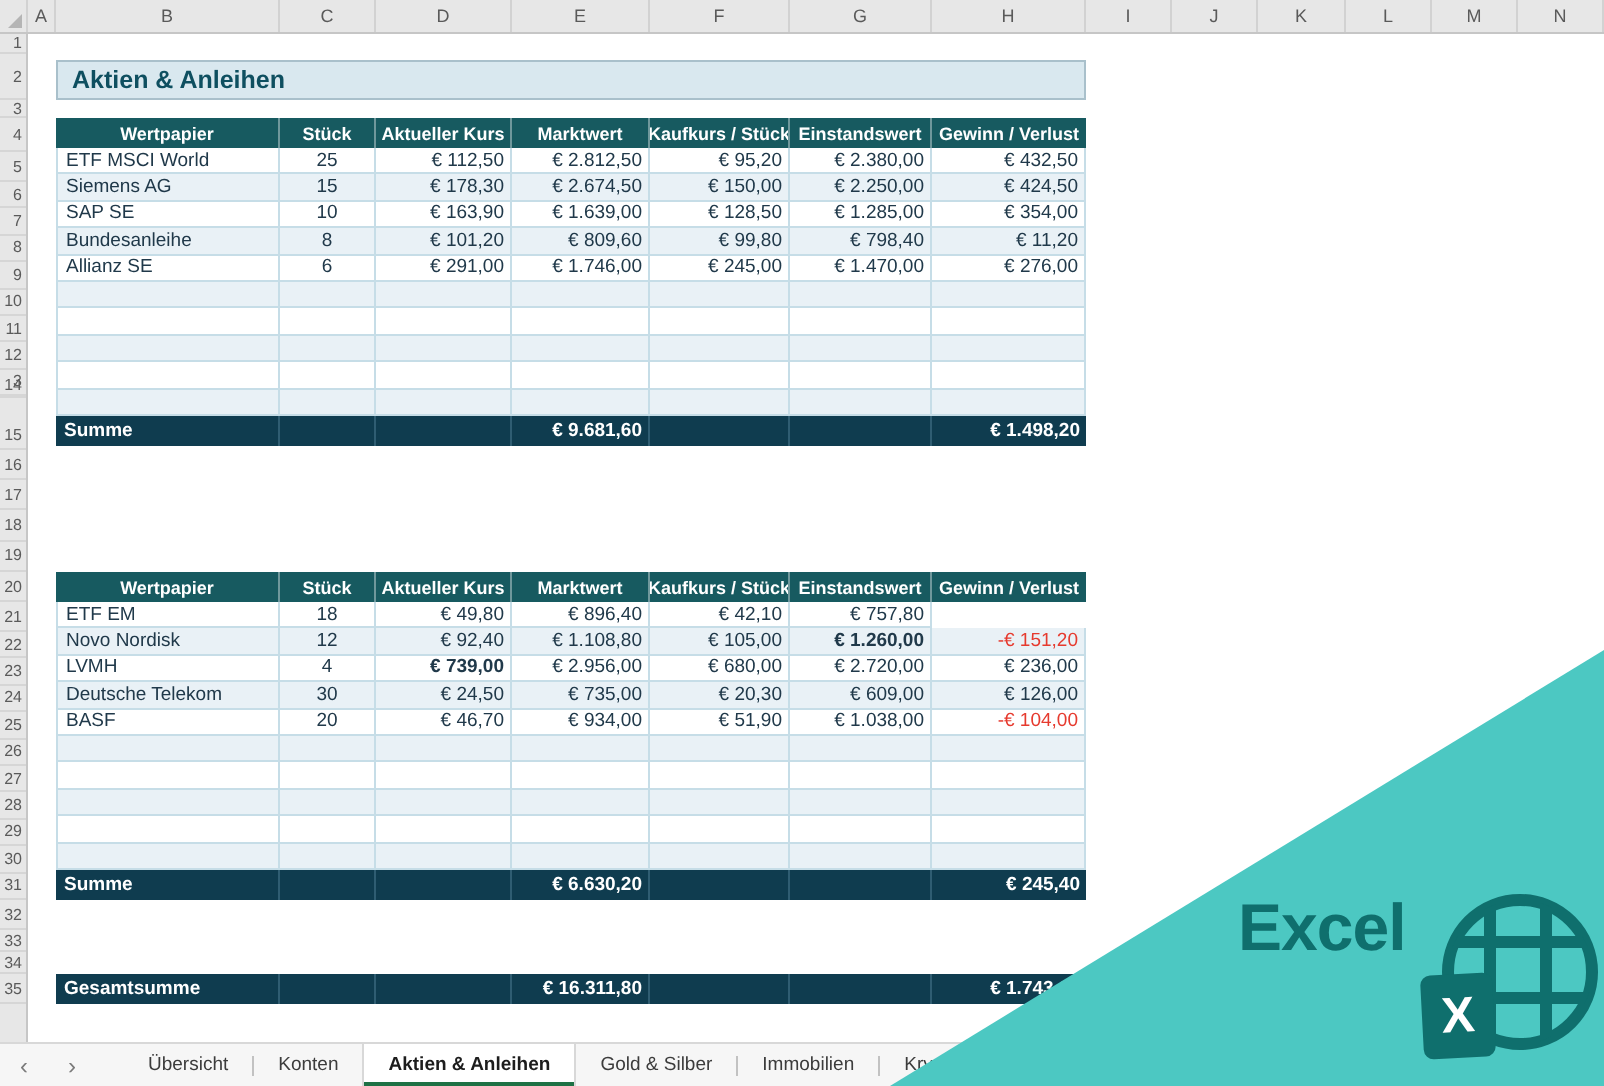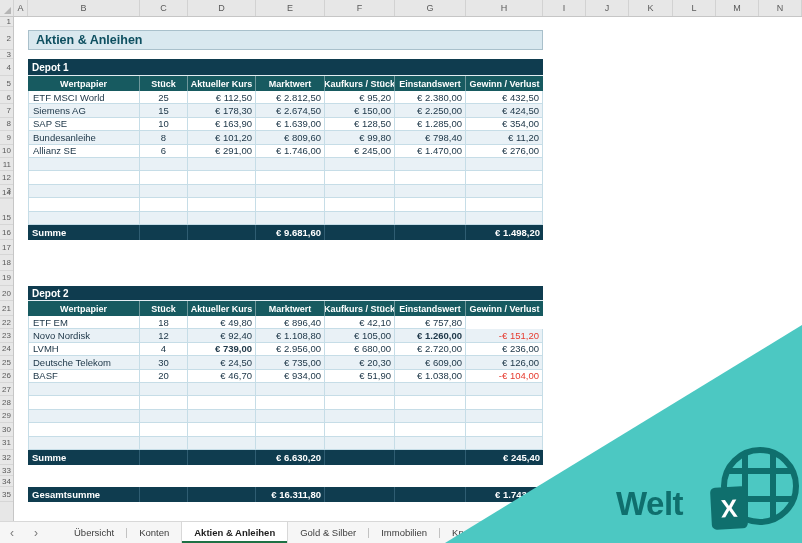--- a/index.html
+++ b/index.html
@@ -127,21 +127,20 @@
       <div class="rownum" style="top: 459px; height: 11px;">34</div>
       <div class="rownum" style="top: 470px; height: 15px;">35</div>
       <div class="rownum" style="top: 510px; height: 12px;">36</div>
     </div>
 
   <div class="banner">
     <span>Aktien &amp; Anleihen</span>
   </div>
 
   <div class="tbl" id="tbl1" style="top:59px">
-      <div class="depotbar" style="height: 17px;">Depot 1</div>
       <div class="hrow">
         <div class="hcell" style="width: 112px;">Wertpapier</div>
         <div class="hcell" style="width: 48px;">Stück</div>
         <div class="hcell" style="width: 68px;">Aktueller Kurs</div>
         <div class="hcell" style="width: 69px;">Marktwert</div>
         <div class="hcell" style="width: 70px;">Kaufkurs / Stück</div>
         <div class="hcell" style="width: 71px;">Einstandswert</div>
         <div class="hcell" style="width: 77px;">Gewinn / Verlust</div>
       </div>
       <div class="brow">
@@ -238,21 +237,20 @@
         <div class="scell al" style="width: 112px;">Summe</div>
         <div class="scell ar" style="width: 48px;"></div>
         <div class="scell ar" style="width: 68px;"></div>
         <div class="scell ar" style="width: 69px;">€ 9.681,60</div>
         <div class="scell ar" style="width: 70px;"></div>
         <div class="scell ar" style="width: 71px;"></div>
         <div class="scell ar" style="width: 77px;">€ 1.498,20</div>
       </div>
     </div>
   <div class="tbl" id="tbl2" style="top:286px">
-      <div class="depotbar" style="height: 15px;">Depot 2</div>
       <div class="hrow">
         <div class="hcell" style="width: 112px;">Wertpapier</div>
         <div class="hcell" style="width: 48px;">Stück</div>
         <div class="hcell" style="width: 68px;">Aktueller Kurs</div>
         <div class="hcell" style="width: 69px;">Marktwert</div>
         <div class="hcell" style="width: 70px;">Kaufkurs / Stück</div>
         <div class="hcell" style="width: 71px;">Einstandswert</div>
         <div class="hcell" style="width: 77px;">Gewinn / Verlust</div>
       </div>
       <div class="brow">
@@ -378,21 +376,21 @@
       <div class="tab">Gold &amp; Silber</div>
       <div class="tabsep"></div>
       <div class="tab">Immobilien</div>
       <div class="tabsep"></div>
       <div class="tab">Krypto</div>
       <div class="tabsep"></div>
       <div class="tab">Sonstiges</div>
     </div>
 
   <div class="tri"></div>
-  <div class="logoword" style="left:616px;top:487px">Welt</div>
+  <div class="logoword" style="left:619px;top:447px">Excel</div>
   <div class="badge">
     <span>X</span>
   </div>
   <svg class="globe" width="86" height="86" viewBox="0 0 86 86">
     <defs>
         <clipPath id="gclip">
           <circle cx="43" cy="43" r="36"></circle>
         </clipPath>
       </defs>
     <circle cx="43" cy="43" r="36" fill="none" stroke="#0f6f6d" stroke-width="6"></circle>

